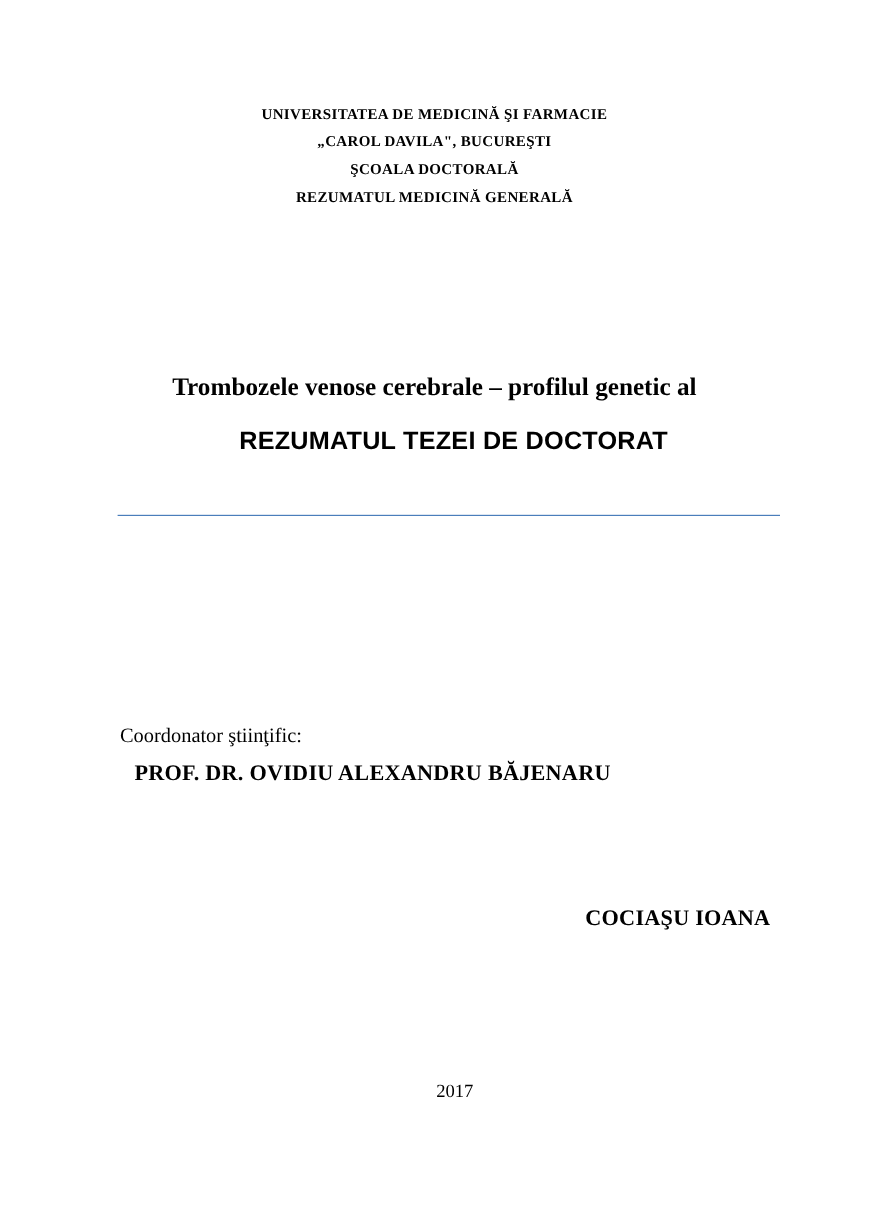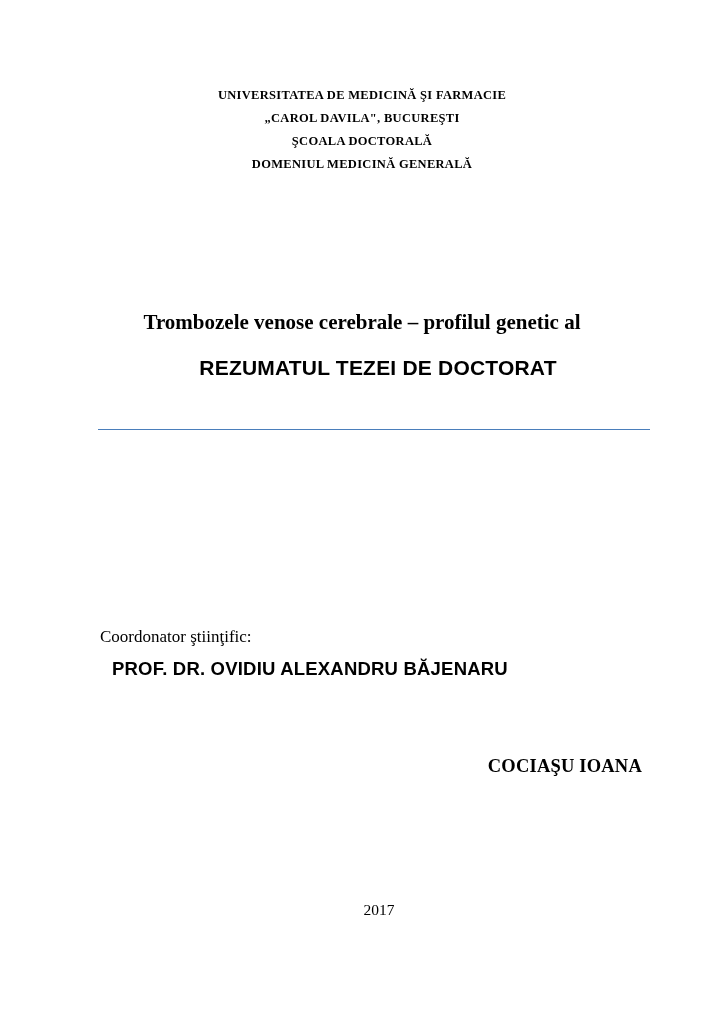--- a/index.html
+++ b/index.html
@@ -70,31 +70,31 @@
     top: 429px;
     left: 98px;
     width: 552px;
     height: 0;
     border-top: 1.5px solid #4a7ebb;
   }
 
   
   .coordinator {
     position: absolute;
-    top: 622px;
+    top: 598px;
     left: 100px;
     text-align: left;
   }
   .coordinator .label {
     font-family: "Liberation Serif", serif;
     font-size: 17px;
     line-height: 30px;
   }
   .coordinator .name {
-    font-family: Liberation Sans, sans-serif;
+    font-family: Liberation Serif, serif;
     font-size: 18.5px;
     font-weight: bold;
     letter-spacing: 0.2px;
     line-height: 34px;
     padding-left: 12px;
   }
 
   
   .student {
     position: absolute;
@@ -133,21 +133,21 @@
 </style>
 </head>
 <body>
 
 <div class="page">
 
   <div class="institution">
     <div class="line">UNIVERSITATEA DE MEDICINĂ ŞI FARMACIE</div>
     <div class="line">„CAROL DAVILA", BUCUREŞTI</div>
     <div class="line">ŞCOALA DOCTORALĂ</div>
-    <div class="line">DOMENIUL MEDICINĂ GENERALĂ</div>
+    <div class="line">REZUMATUL MEDICINĂ GENERALĂ</div>
   </div>
 
   <div class="title-block">
     <div class="thesis-title">
       <span class="l1">Trombozele venose cerebrale – profilul genetic al</span>
     </div>
     <div class="subtitle">REZUMATUL TEZEI DE DOCTORAT</div>
   </div>
 
   <div class="rule"></div>

